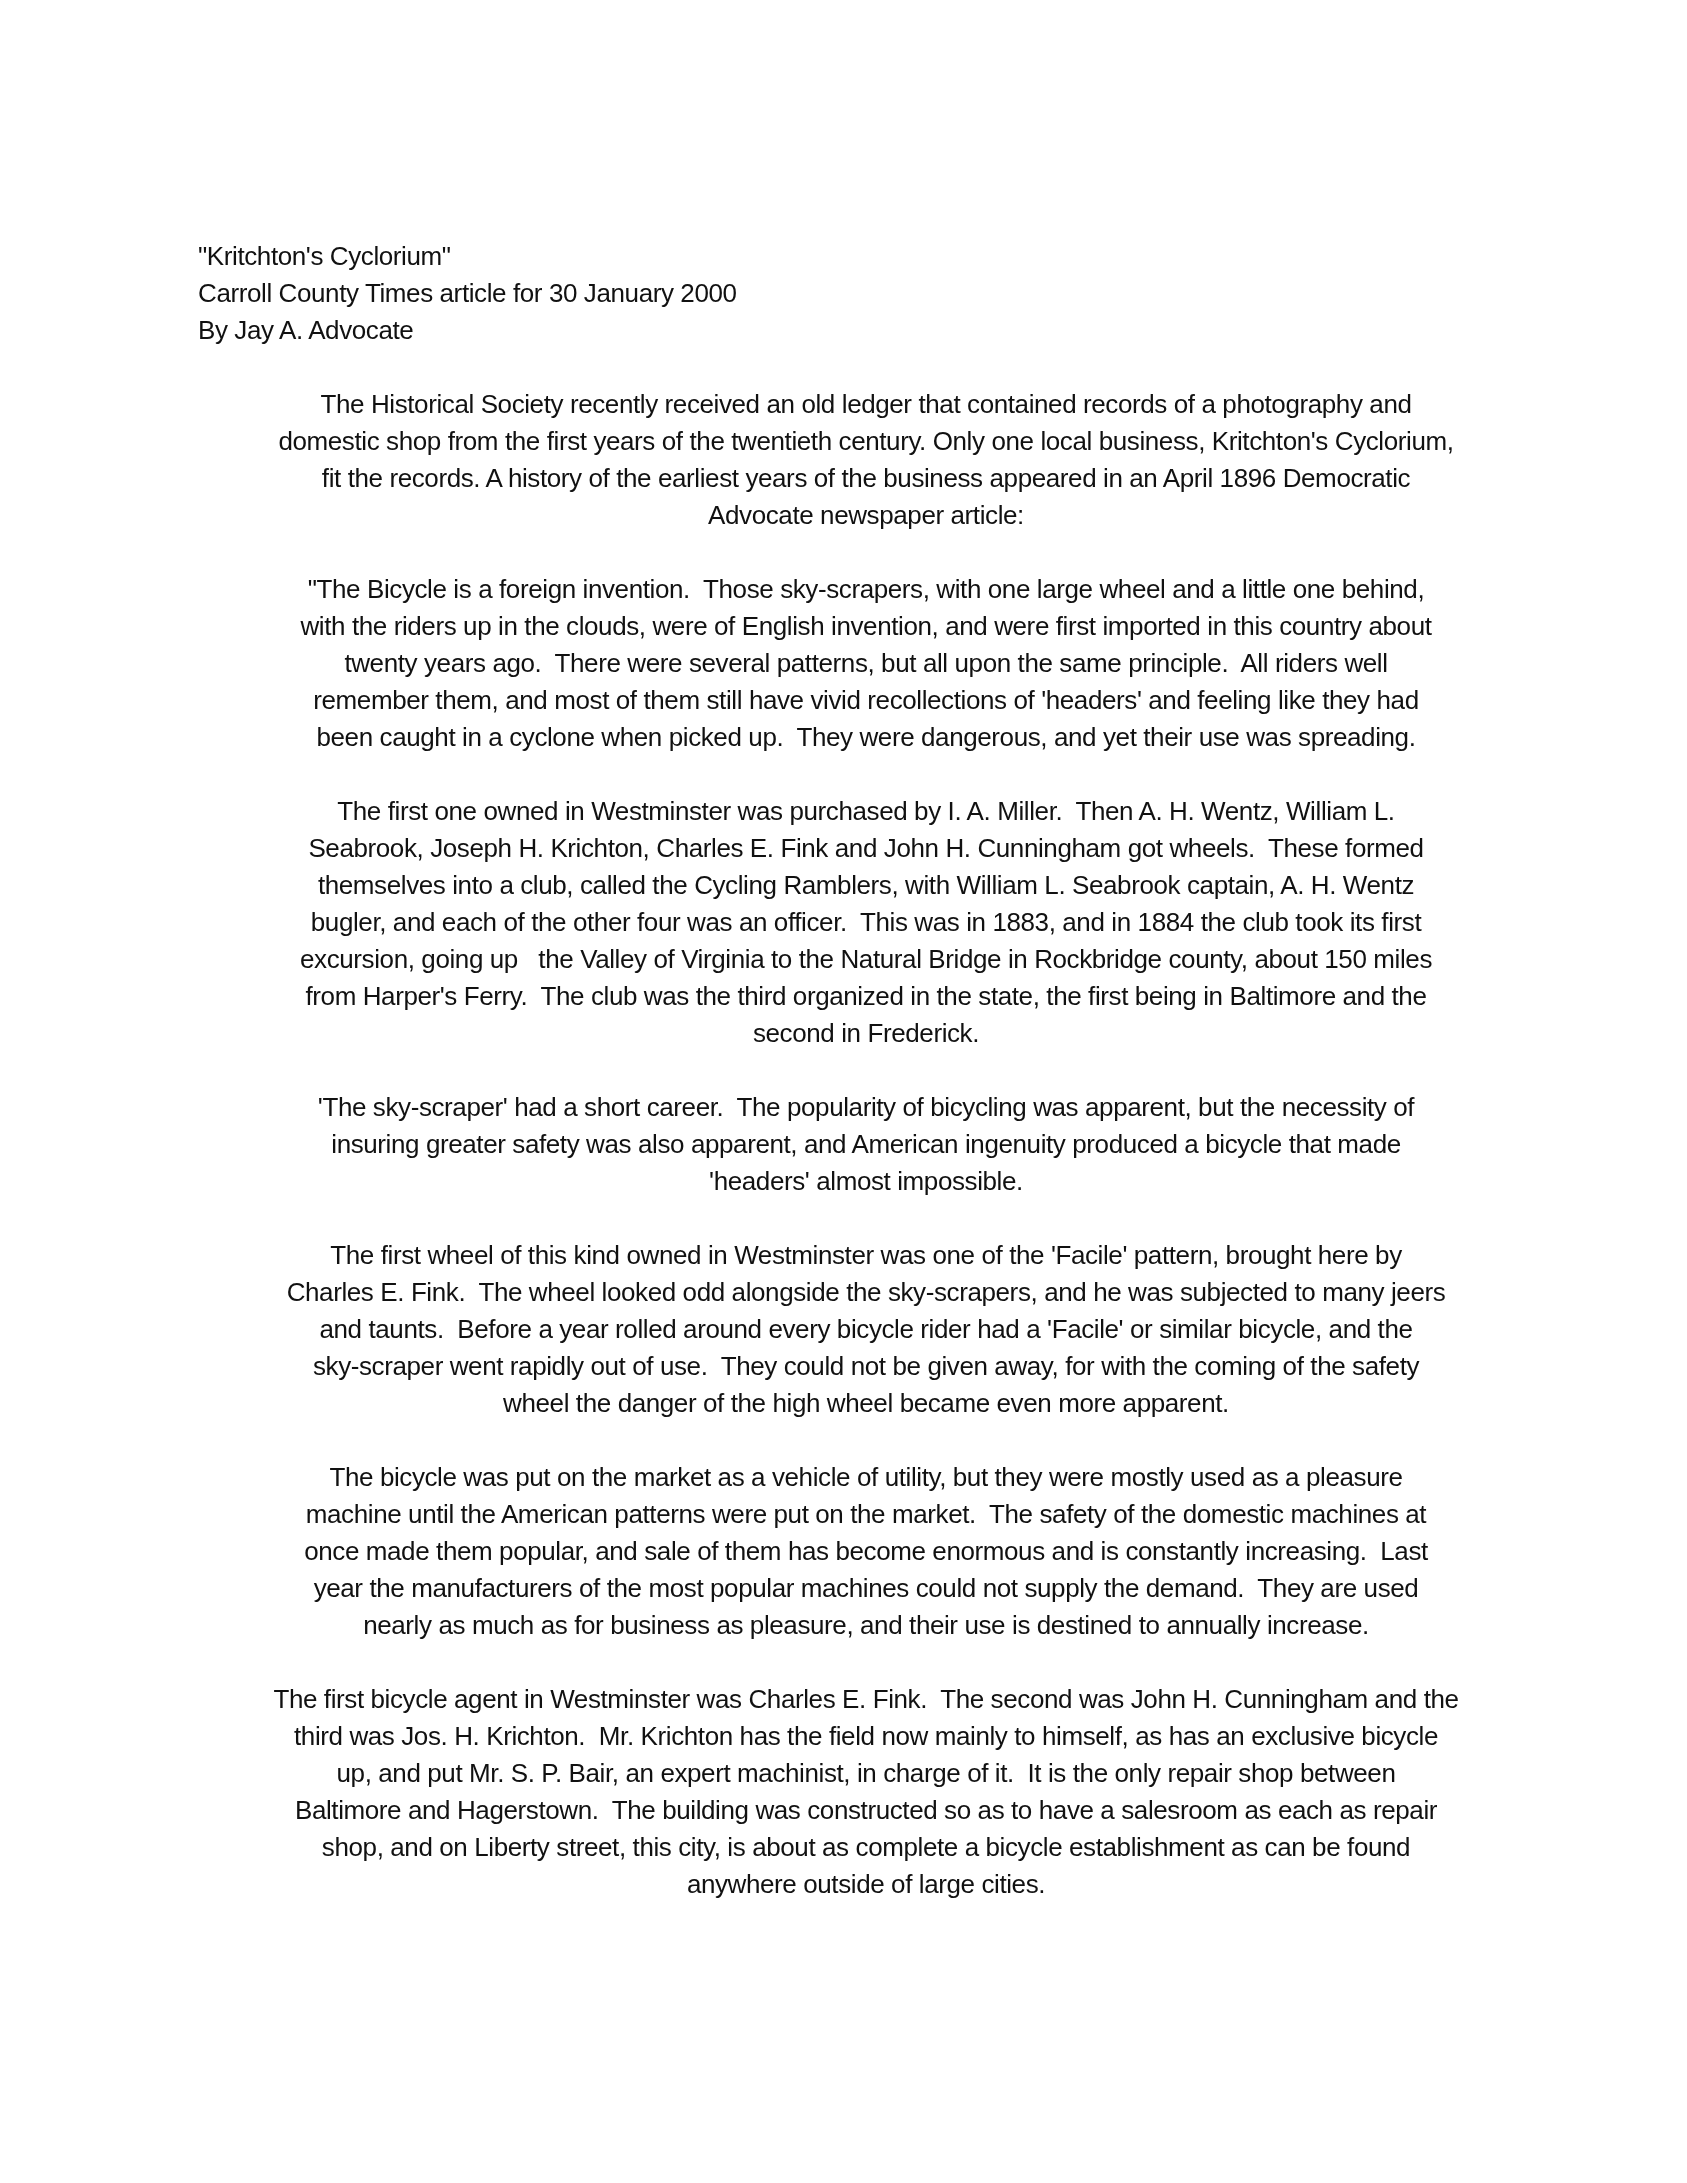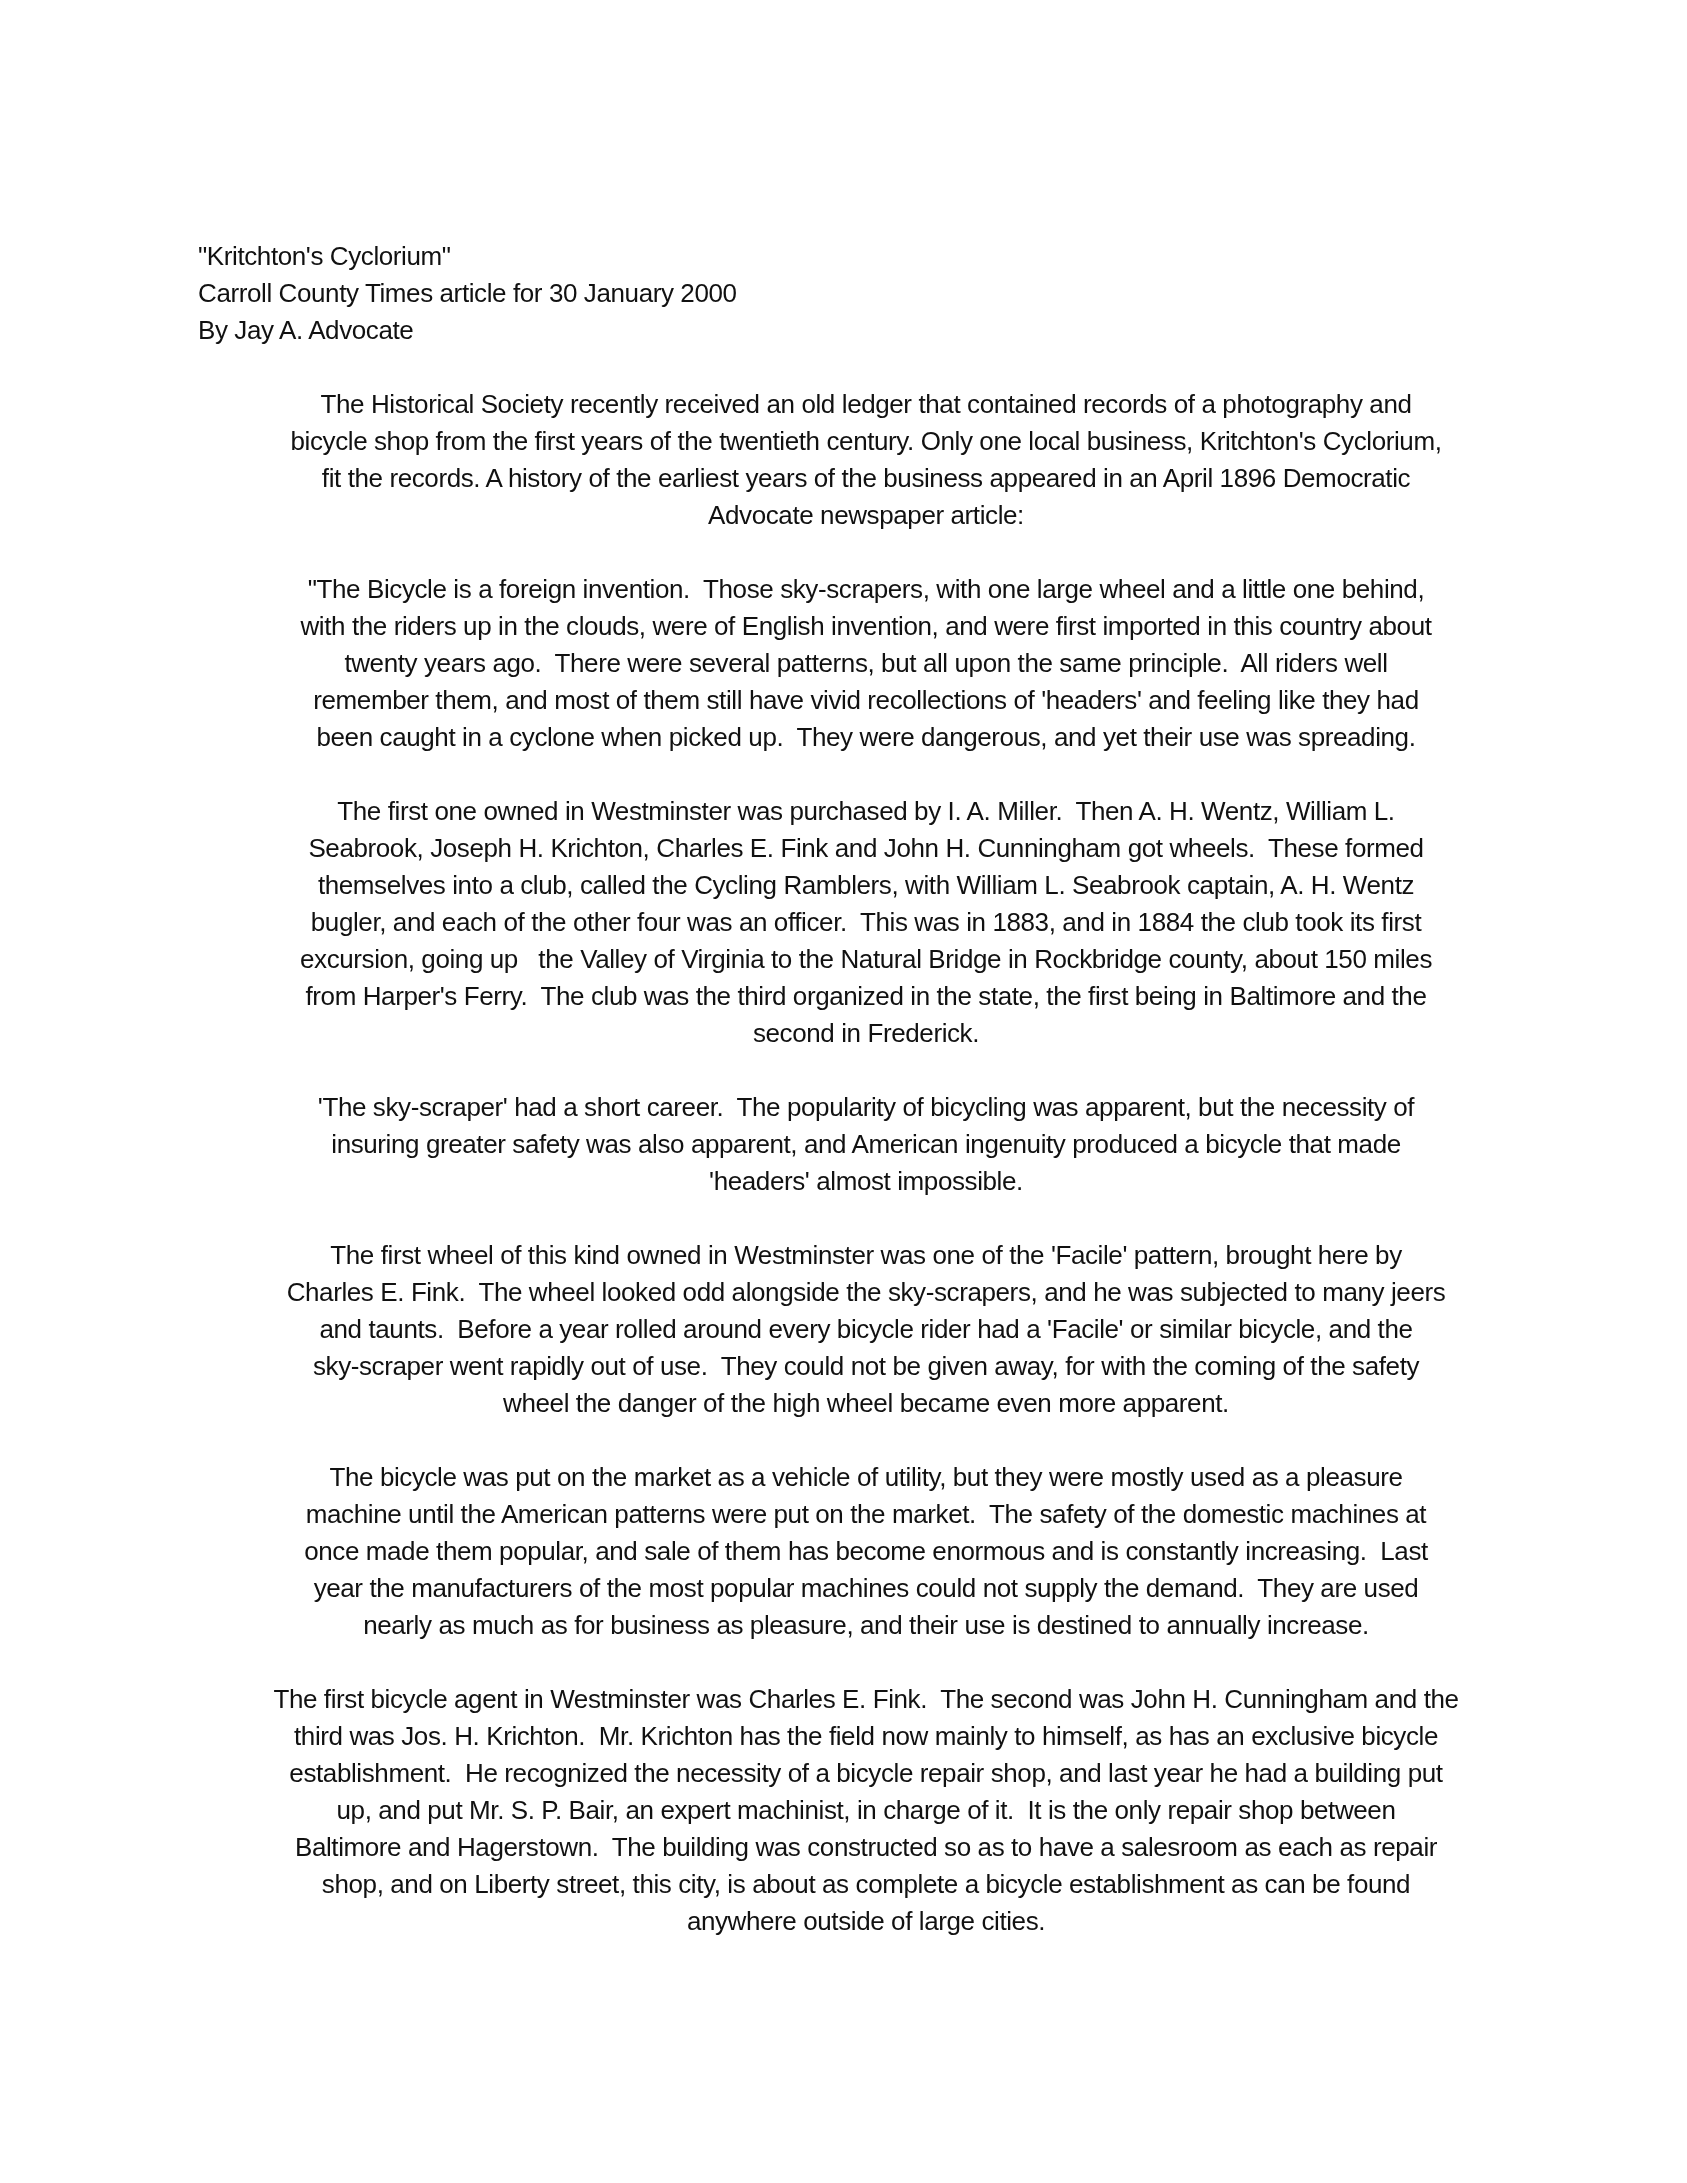--- a/index.html
+++ b/index.html
@@ -19,21 +19,21 @@
 
 <div class="page">
   <div class="header">
     <span class="line">"Kritchton's Cyclorium"</span>
     <span class="line">Carroll County Times article for 30 January 2000</span>
     <span class="line">By Jay A. Advocate</span>
   </div>
   <div id="body-paragraphs">
       <div class="para">
         <span class="line">The Historical Society recently received an old ledger that contained records of a photography and</span>
-        <span class="line">bicycle shop from the first years of the twentieth century. Only one local business, Kritchton's Cyclorium,</span>
+        <span class="line">domestic shop from the first years of the twentieth century. Only one local business, Kritchton's Cyclorium,</span>
         <span class="line">fit the records. A history of the earliest years of the business appeared in an April 1896 Democratic</span>
         <span class="line">Advocate newspaper article:</span>
       </div>
       <div class="para">
         <span class="line">"The Bicycle is a foreign invention.  Those sky-scrapers, with one large wheel and a little one behind,</span>
         <span class="line">with the riders up in the clouds, were of English invention, and were first imported in this country about</span>
         <span class="line">twenty years ago.  There were several patterns, but all upon the same principle.  All riders well</span>
         <span class="line">remember them, and most of them still have vivid recollections of 'headers' and feeling like they had</span>
         <span class="line">been caught in a cyclone when picked up.  They were dangerous, and yet their use was spreading.</span>
       </div>
@@ -61,21 +61,20 @@
       <div class="para">
         <span class="line">The bicycle was put on the market as a vehicle of utility, but they were mostly used as a pleasure</span>
         <span class="line">machine until the American patterns were put on the market.  The safety of the domestic machines at</span>
         <span class="line">once made them popular, and sale of them has become enormous and is constantly increasing.  Last</span>
         <span class="line">year the manufacturers of the most popular machines could not supply the demand.  They are used</span>
         <span class="line">nearly as much as for business as pleasure, and their use is destined to annually increase.</span>
       </div>
       <div class="para">
         <span class="line">The first bicycle agent in Westminster was Charles E. Fink.  The second was John H. Cunningham and the</span>
         <span class="line">third was Jos. H. Krichton.  Mr. Krichton has the field now mainly to himself, as has an exclusive bicycle</span>
-        <span class="line">establishment.  He recognized the necessity of a bicycle repair shop, and last year he had a building put</span>
         <span class="line">up, and put Mr. S. P. Bair, an expert machinist, in charge of it.  It is the only repair shop between</span>
         <span class="line">Baltimore and Hagerstown.  The building was constructed so as to have a salesroom as each as repair</span>
         <span class="line">shop, and on Liberty street, this city, is about as complete a bicycle establishment as can be found</span>
         <span class="line">anywhere outside of large cities.</span>
       </div>
     </div>
 </div>
 
 
 </body></html>

